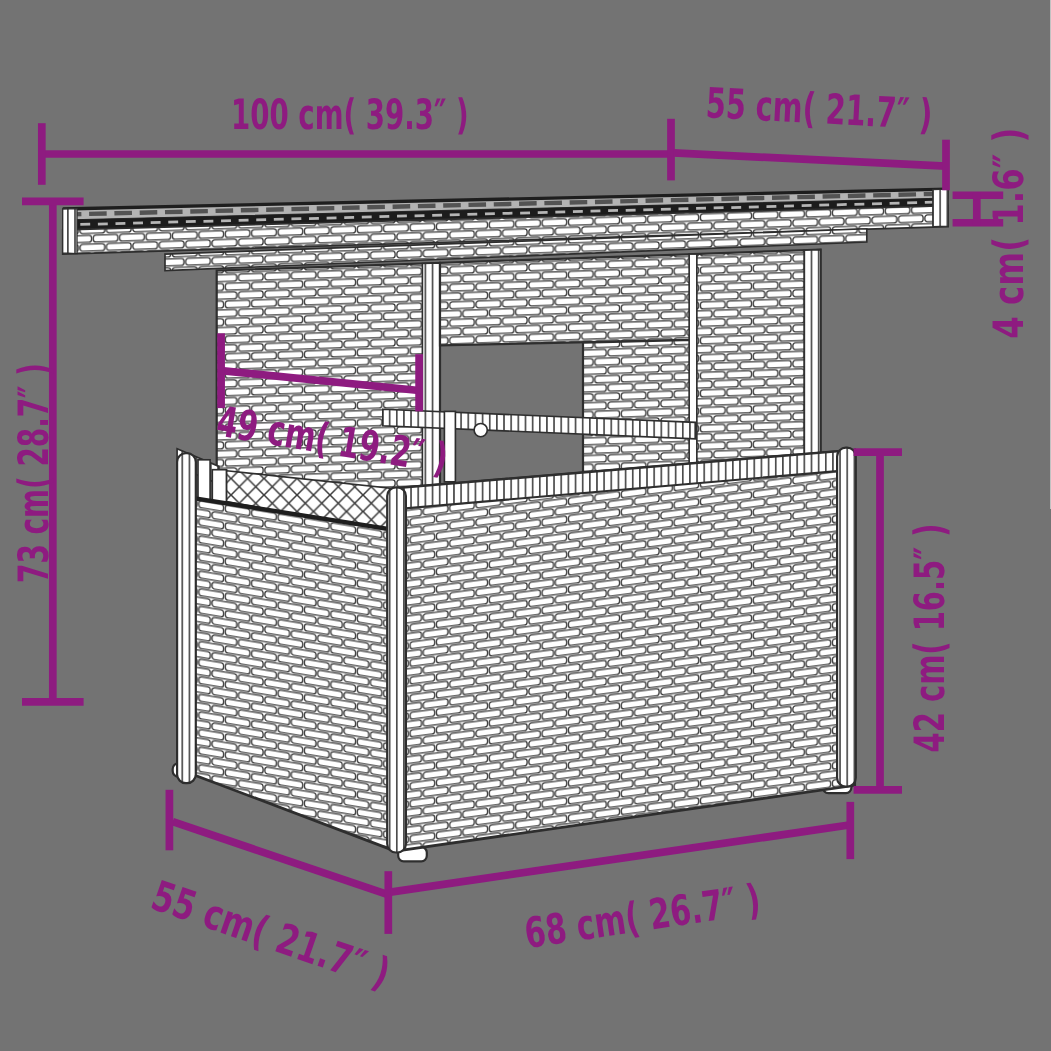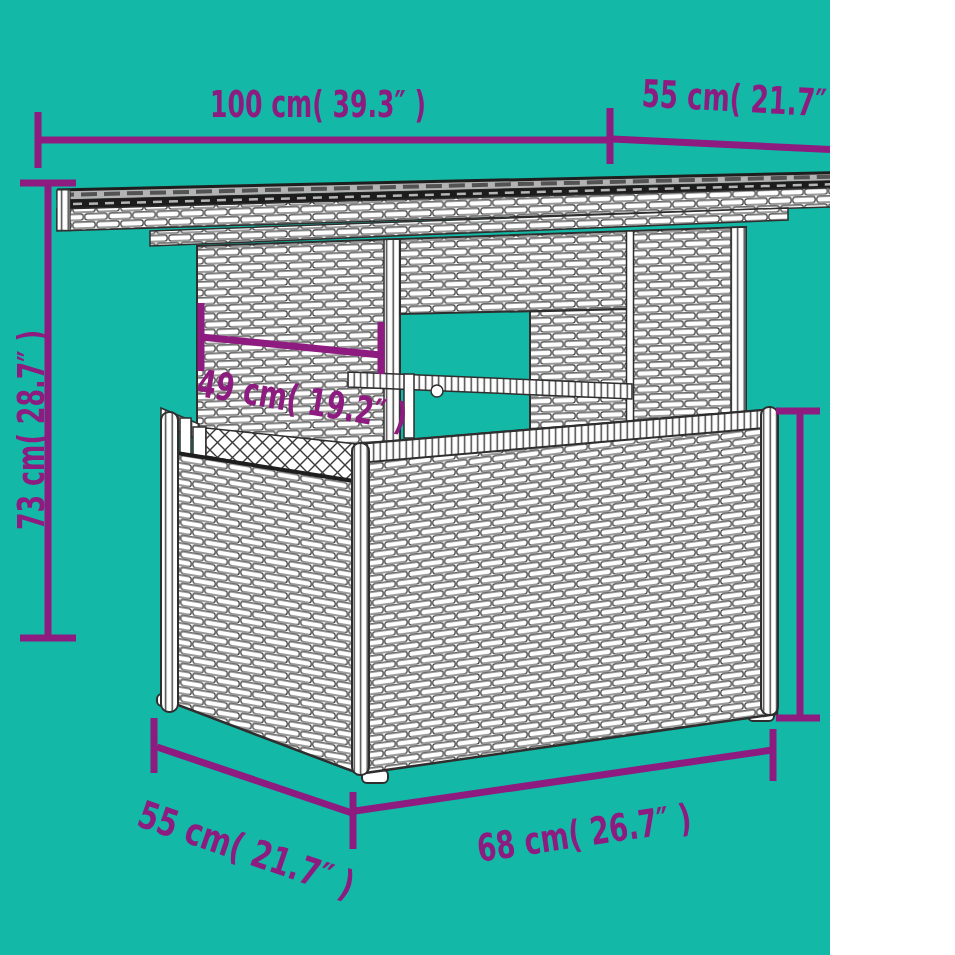--- a/index.html
+++ b/index.html
@@ -1,17 +1,17 @@
 <!DOCTYPE html>
 <html><head>
 <meta charset="utf-8">
 <style>
   html,body{margin:0;padding:0;background:#ffffff;}
   .stage{
-    position:relative;width:830px;height:955px;background:#14b8a6;overflow:hidden;
+    position:relative;width:955px;height:955px;background:#737373;overflow:hidden;
     font-family:"DejaVu Sans","Liberation Sans",sans-serif;
   }
   svg{display:block;}
   .dim-text{
     font-family:"DejaVu Sans","Liberation Sans",sans-serif;
     font-weight:bold;
     font-size:38px;
     fill:#8E1B80;
   }
   .dim-stroke{stroke:#8E1B80;stroke-width:7;fill:none;}

